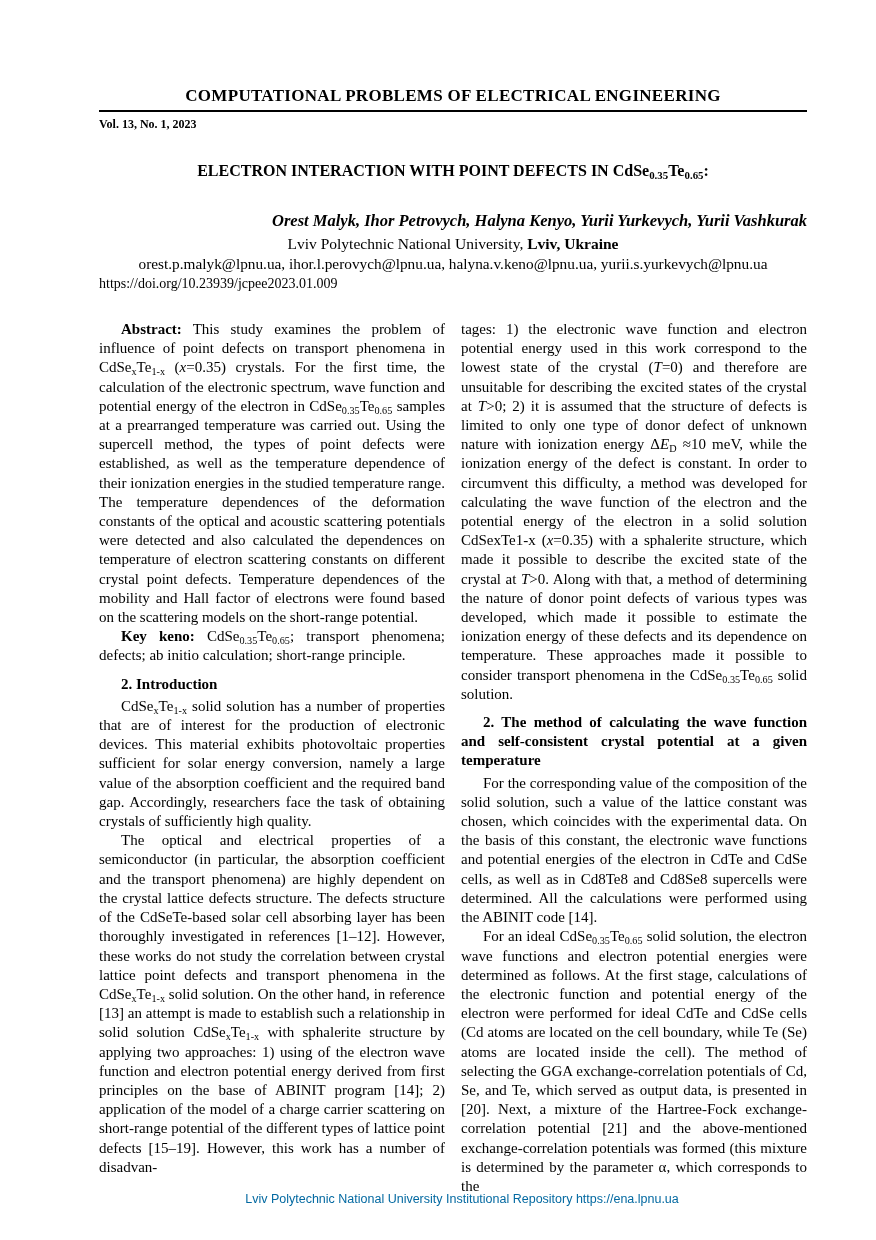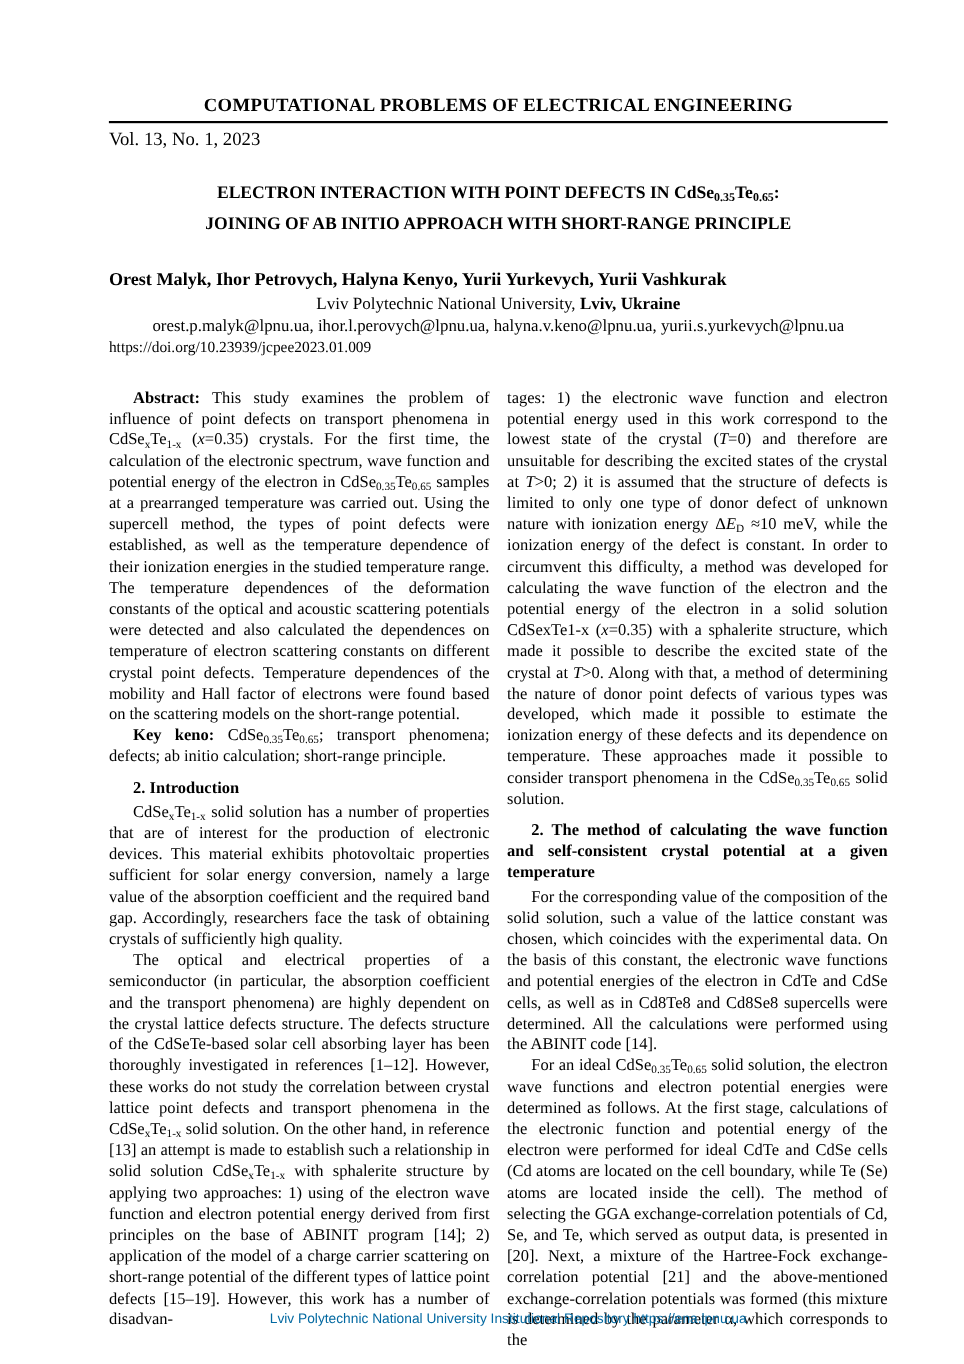--- a/index.html
+++ b/index.html
@@ -28,37 +28,38 @@
     font-size: 17px;
     letter-spacing: 0.3px;
     white-space: nowrap;
   }
   .header-rule {
     border: 0;
     border-top: 2.5px solid #000;
     margin: 4px 0 0 0;
   }
   .issue-line {
-    font-weight: normal;
-    font-size: 17px;
+    font-weight: bold;
+    font-size: 12px;
     margin-top: 5px;
   }
   .paper-title {
     margin: 25px 0 0 0;
     text-align: center;
     font-size: 16px;
     font-weight: bold;
     line-height: 28px;
   }
   .authors-line {
     margin-top: 26px;
-    text-align: left;
+    text-align: right;
     font-weight: bold;
     font-size: 16.5px;
     line-height: 20px;
+    font-style: italic;
   }
   .affiliation-line {
     margin-top: 3px;
     text-align: center;
     font-size: 15.5px;
     line-height: 19px;
   }
   .emails-line {
     margin-top: 1px;
     text-align: center;
@@ -114,21 +115,20 @@
   <div class="content">
 
     <div class="journal-header">COMPUTATIONAL PROBLEMS OF ELECTRICAL ENGINEERING</div>
 
     <hr class="header-rule">
 
     <div class="issue-line">Vol. 13, No. 1, 2023</div>
 
     <h1 class="paper-title">
       <div><span>ELECTRON INTERACTION WITH POINT DEFECTS IN CdSe</span><span class="s-sub">0.35</span><span>Te</span><span class="s-sub">0.65</span><span>:</span></div>
-      <div><span>JOINING OF AB INITIO APPROACH WITH SHORT-RANGE PRINCIPLE</span></div>
     </h1>
 
     <div class="authors-line">Orest Malyk, Ihor Petrovych, Halyna Kenyo, Yurii Yurkevych, Yurii Vashkurak</div>
 
     <div class="affiliation-line"><span>Lviv Polytechnic National University, </span><span class="s-b">Lviv, Ukraine</span></div>
 
     <div class="emails-line">orest.p.malyk@lpnu.ua, ihor.l.perovych@lpnu.ua, halyna.v.keno@lpnu.ua, yurii.s.yurkevych@lpnu.ua</div>
 
     <div class="doi-line">https://doi.org/10.23939/jcpee2023.01.009</div>
 

